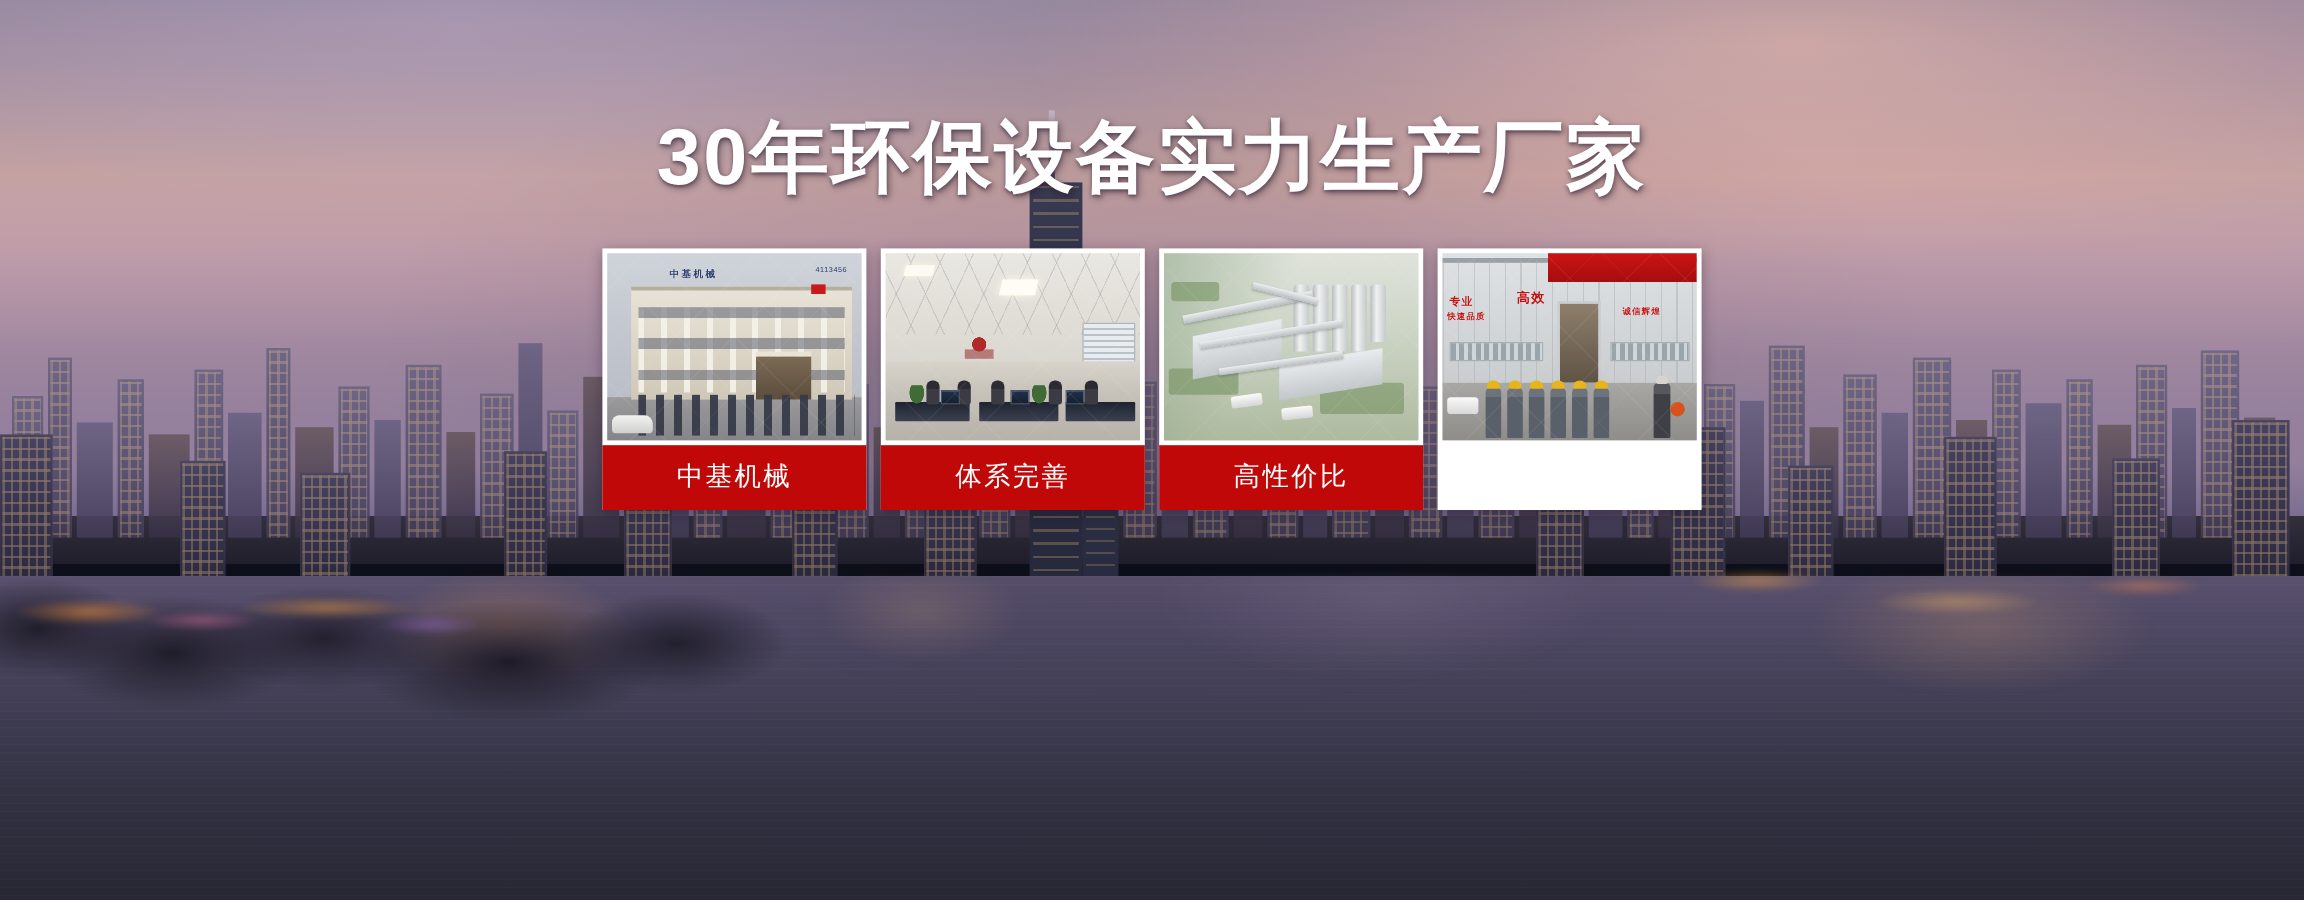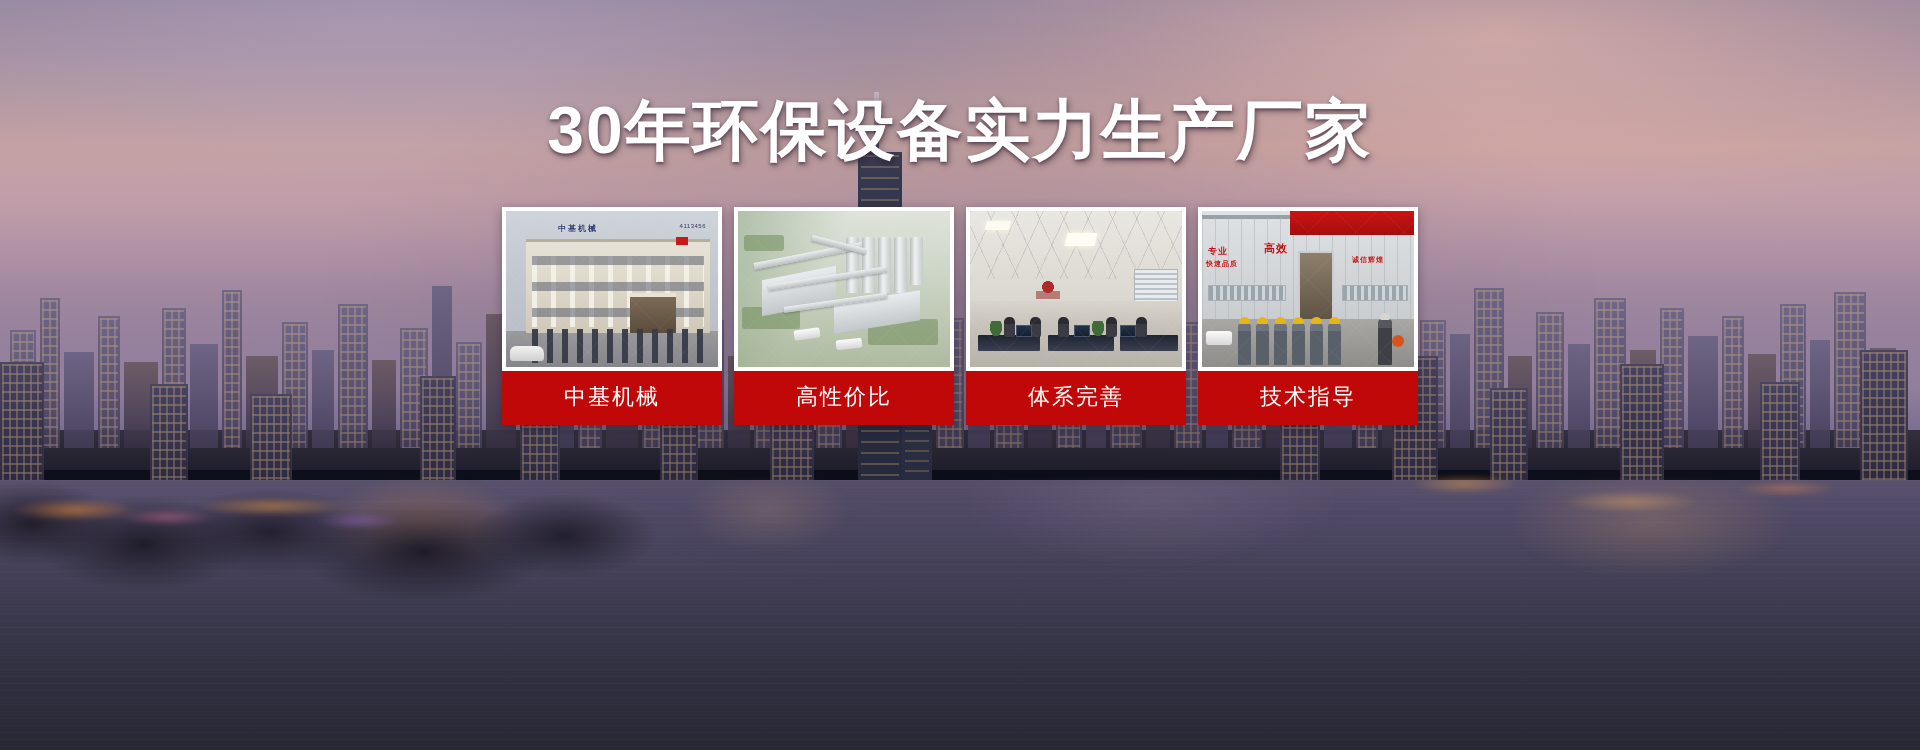--- a/index.html
+++ b/index.html
@@ -535,44 +535,20 @@
           <div class="flag"></div>
           <div class="entry"></div>
           <div class="staff"></div>
           <div class="car"></div>
           <div class="wm"></div>
         </div>
         <div class="card-caption">中基机械</div>
       </div>
 
       <div class="card">
-        <div class="card-photo p2">
-          <div class="ground2"></div>
-          <div class="green" style="left:4px;top:96px;width:58px;height:22px"></div>
-          <div class="green" style="left:130px;top:108px;width:70px;height:26px"></div>
-          <div class="green" style="left:6px;top:24px;width:40px;height:16px"></div>
-          <div class="silo" style="left:108px"></div>
-          <div class="silo" style="left:124px"></div>
-          <div class="silo" style="left:140px"></div>
-          <div class="silo" style="left:156px"></div>
-          <div class="silo" style="left:172px;height:48px"></div>
-          <div class="shed" style="left:24px;top:62px;width:74px;height:36px;transform:skewY(-11deg)"></div>
-          <div class="shed" style="left:96px;top:86px;width:86px;height:30px;transform:skewY(-9deg)"></div>
-          <div class="conv" style="left:16px;top:52px;width:110px;height:7px;transform:rotate(-11deg)"></div>
-          <div class="conv" style="left:30px;top:74px;width:120px;height:6px;transform:rotate(-9deg)"></div>
-          <div class="conv" style="left:46px;top:96px;width:104px;height:6px;transform:rotate(-8deg)"></div>
-          <div class="conv" style="left:74px;top:24px;width:56px;height:6px;transform:rotate(14deg)"></div>
-          <div class="truck" style="left:56px;top:118px;transform:rotate(-8deg)"></div>
-          <div class="truck" style="left:98px;top:128px;transform:rotate(-6deg)"></div>
-          <div class="wm"></div>
-        </div>
-        <div class="card-caption">高性价比</div>
-      </div>
-
-      <div class="card">
         <div class="card-photo p3">
           <div class="ceil"></div>
           <div class="panel"></div>
           <div class="panel2"></div>
           <div class="wallwin"></div>
           <div class="logo"></div>
           <div class="deskrow"></div>
           <div class="desk" style="left:8px;width:62px"></div>
           <div class="desk" style="left:78px;width:66px"></div>
           <div class="desk" style="left:150px;width:58px"></div>
@@ -585,20 +561,44 @@
           <div class="person" style="left:166px"></div>
           <div class="mon" style="left:46px"></div>
           <div class="mon" style="left:104px"></div>
           <div class="mon" style="left:150px"></div>
           <div class="wm"></div>
         </div>
         <div class="card-caption">体系完善</div>
       </div>
 
       <div class="card">
+        <div class="card-photo p2">
+          <div class="ground2"></div>
+          <div class="green" style="left:4px;top:96px;width:58px;height:22px"></div>
+          <div class="green" style="left:130px;top:108px;width:70px;height:26px"></div>
+          <div class="green" style="left:6px;top:24px;width:40px;height:16px"></div>
+          <div class="silo" style="left:108px"></div>
+          <div class="silo" style="left:124px"></div>
+          <div class="silo" style="left:140px"></div>
+          <div class="silo" style="left:156px"></div>
+          <div class="silo" style="left:172px;height:48px"></div>
+          <div class="shed" style="left:24px;top:62px;width:74px;height:36px;transform:skewY(-11deg)"></div>
+          <div class="shed" style="left:96px;top:86px;width:86px;height:30px;transform:skewY(-9deg)"></div>
+          <div class="conv" style="left:16px;top:52px;width:110px;height:7px;transform:rotate(-11deg)"></div>
+          <div class="conv" style="left:30px;top:74px;width:120px;height:6px;transform:rotate(-9deg)"></div>
+          <div class="conv" style="left:46px;top:96px;width:104px;height:6px;transform:rotate(-8deg)"></div>
+          <div class="conv" style="left:74px;top:24px;width:56px;height:6px;transform:rotate(14deg)"></div>
+          <div class="truck" style="left:56px;top:118px;transform:rotate(-8deg)"></div>
+          <div class="truck" style="left:98px;top:128px;transform:rotate(-6deg)"></div>
+          <div class="wm"></div>
+        </div>
+        <div class="card-caption">高性价比</div>
+      </div>
+
+      <div class="card">
         <div class="card-photo p4">
           <div class="roofline"></div>
           <div class="wall"></div>
           <div class="banner-red"></div>
           <div class="bz" style="left:6px;top:34px;font-size:9px">专业</div>
           <div class="bz" style="left:62px;top:30px;font-size:11px">高效</div>
           <div class="bz" style="left:4px;top:48px;font-size:7px">快速品质</div>
           <div class="bz" style="left:150px;top:44px;font-size:7px">诚信辉煌</div>
           <div class="door"></div>
           <div class="win" style="left:6px;width:78px"></div>
@@ -608,18 +608,17 @@
           <div class="worker" style="left:36px"></div>
           <div class="worker" style="left:54px"></div>
           <div class="worker" style="left:72px"></div>
           <div class="worker" style="left:90px"></div>
           <div class="worker" style="left:108px"></div>
           <div class="worker" style="left:126px"></div>
           <div class="sup"></div>
           <div class="helmetbox"></div>
           <div class="wm"></div>
         </div>
-        <div class="card-caption">技术指导</div>
       </div>
 
     </div>
   </div>
 </div>
 
 </body></html>

